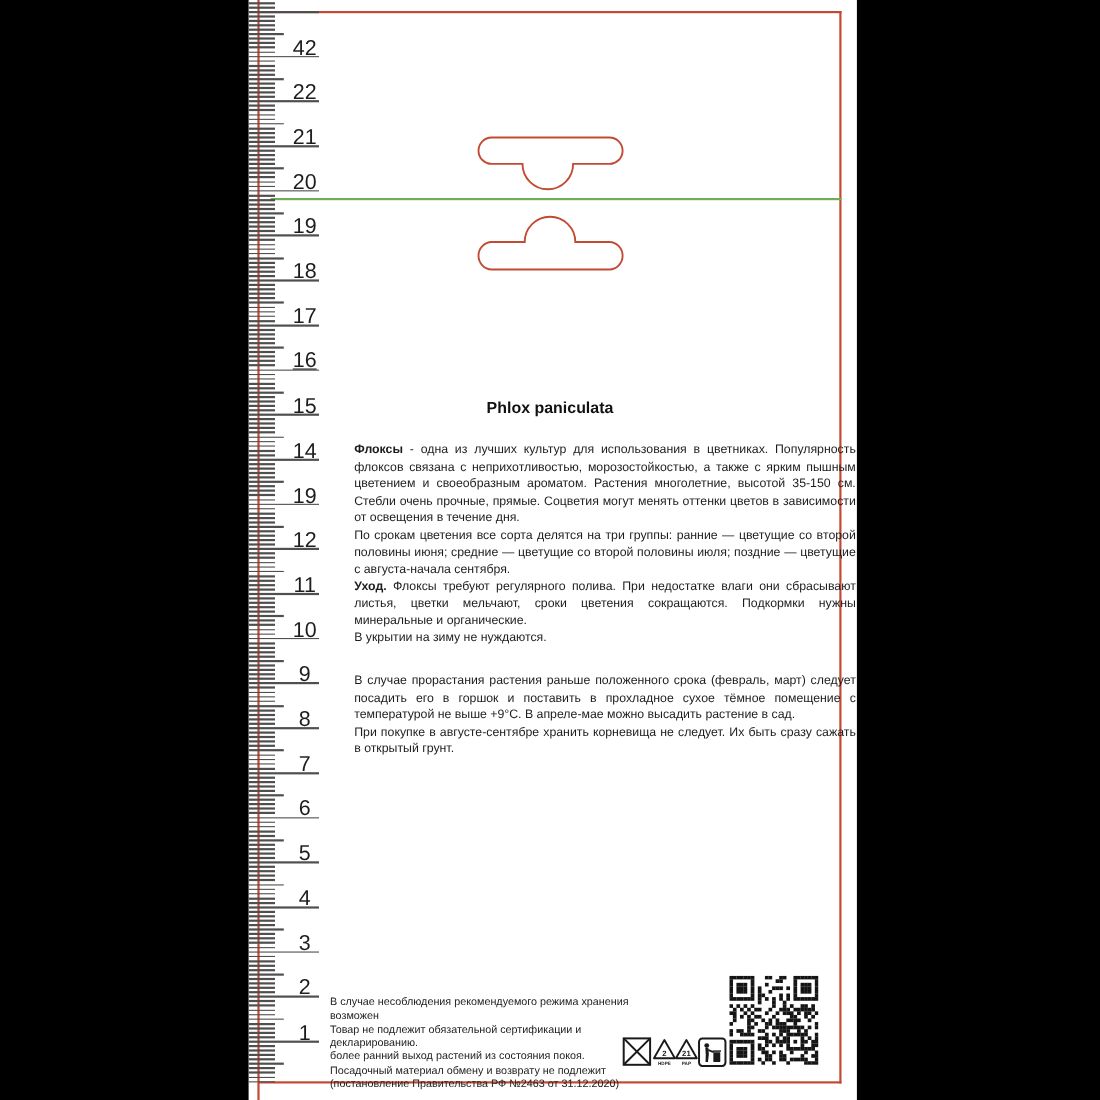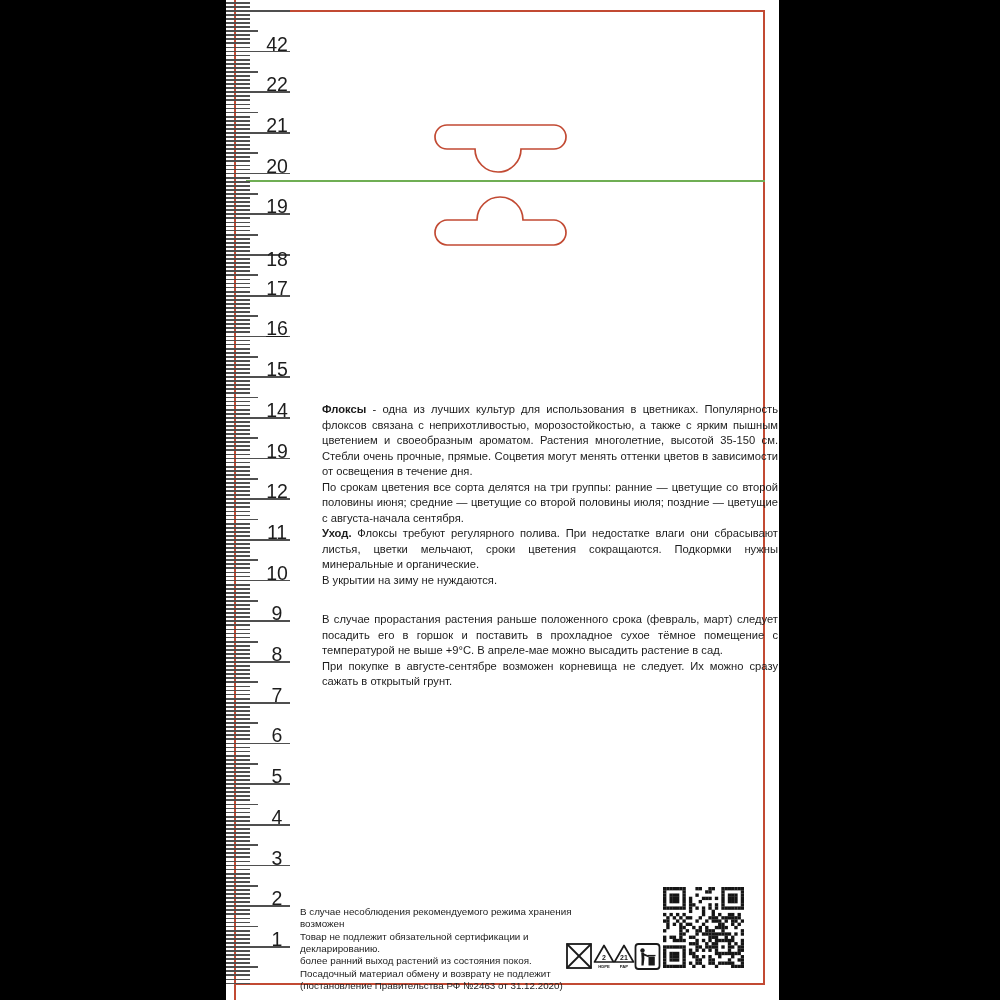--- a/index.html
+++ b/index.html
@@ -136,21 +136,21 @@
       <div class="tick short" style="top: 217.47px;"></div>
       <div class="tick short" style="top: 221.54px;"></div>
       <div class="tick short" style="top: 225.61px;"></div>
       <div class="tick short" style="top: 229.68px;"></div>
       <div class="tick med" style="top: 233.75px;"></div>
       <div class="tick short" style="top: 237.82px;"></div>
       <div class="tick short" style="top: 241.89px;"></div>
       <div class="tick short" style="top: 245.96px;"></div>
       <div class="tick short" style="top: 250.03px;"></div>
       <div class="tick long" style="top: 254.1px;"></div>
-      <div class="ruler-num" style="top: 236px; margin-top: 12px;">18</div>
+      <div class="ruler-num" style="top: 236px;">18</div>
       <div class="tick short" style="top: 258.17px;"></div>
       <div class="tick short" style="top: 262.24px;"></div>
       <div class="tick short" style="top: 266.31px;"></div>
       <div class="tick short" style="top: 270.38px;"></div>
       <div class="tick med" style="top: 274.45px;"></div>
       <div class="tick short" style="top: 278.52px;"></div>
       <div class="tick short" style="top: 282.59px;"></div>
       <div class="tick short" style="top: 286.66px;"></div>
       <div class="tick short" style="top: 290.73px;"></div>
       <div class="tick long" style="top: 294.8px;"></div>
@@ -341,29 +341,30 @@
       <div class="tick short" style="top: 978.56px;"></div>
       <div class="tick short" style="top: 982.63px;"></div>
     </div>
 
   <svg class="slots-svg" width="553" height="1000" viewBox="0 0 553 1000">
     <path d="M221,125 H328 A12,12 0 0 1 340,137 A12,12 0 0 1 328,149 H295 A23,23 0 0 1 249,149 H221 A12,12 0 0 1 209,137 A12,12 0 0 1 221,125 Z" fill="none" stroke="#c24a33" stroke-width="1.7"></path>
     <path d="M221,220 H251 A23,23 0 0 1 297,220 H328 A12.5,12.5 0 0 1 340,232.5 A12.5,12.5 0 0 1 328,245 H221 A12.5,12.5 0 0 1 209,232.5 A12.5,12.5 0 0 1 221,220 Z" fill="none" stroke="#c24a33" stroke-width="1.7"></path>
   </svg>
 
   <div class="title-block">
+    <p class="latin">Phlox  paniculata</p>
   </div>
 
   <div class="description" id="description">
       <p><b>Флоксы</b> - одна из лучших культур для использования в цветниках. Популярность флоксов связана с неприхотливостью, морозостойкостью, а также с ярким пышным цветением и своеобразным ароматом. Растения многолетние, высотой 35-150 см. Стебли очень прочные, прямые. Соцветия могут менять оттенки цветов в зависимости от освещения в течение дня.</p>
       <p>По срокам цветения все сорта делятся на три группы: ранние — цветущие со второй половины июня; средние — цветущие со второй половины июля; поздние — цветущие с августа-начала сентября.</p>
       <p><b>Уход.</b> Флоксы требуют регулярного полива. При недостатке влаги они сбрасывают листья, цветки мельчают, сроки цветения сокращаются. Подкормки нужны минеральные и органические.</p>
       <p>В укрытии на зиму не нуждаются.</p>
       <p class="spaced">В случае прорастания растения раньше положенного срока (февраль, март) следует посадить его в горшок и поставить в прохладное сухое тёмное помещение  с температурой не выше +9°С. В апреле-мае можно высадить растение в сад.</p>
-      <p>При покупке в августе-сентябре возможен корневища не следует. Их можно сразу сажать в открытый грунт.</p>
+      <p>При покупке в августе-сентябре хранить корневища не следует. Их быть сразу сажать в открытый грунт.</p>
     </div>
 
   <div class="legal" id="legal">
       <div>В  случае  несоблюдения  рекомендуемого  режима  хранения  возможен</div>
       <div>Товар не подлежит обязательной сертификации и декларированию.</div>
       <div>более ранний выход растений из состояния покоя.</div>
       <div>Посадочный материал обмену и возврату не подлежит</div>
       <div>(постановление Правительства РФ №2463 от 31.12.2020)</div>
     </div>
 

